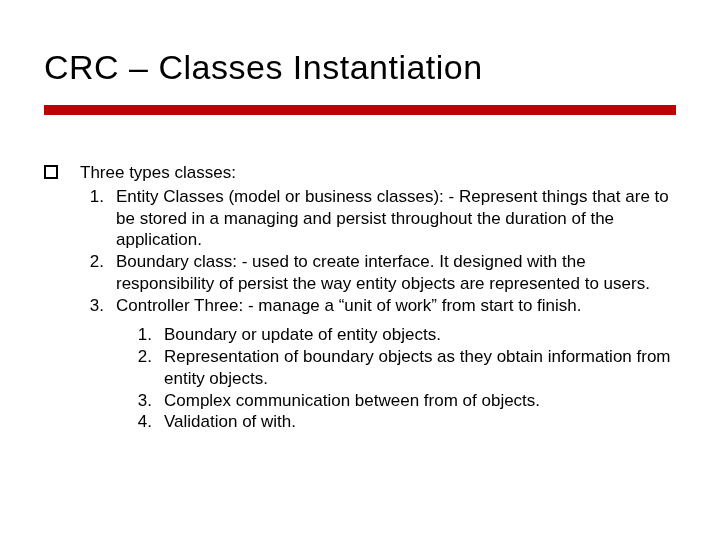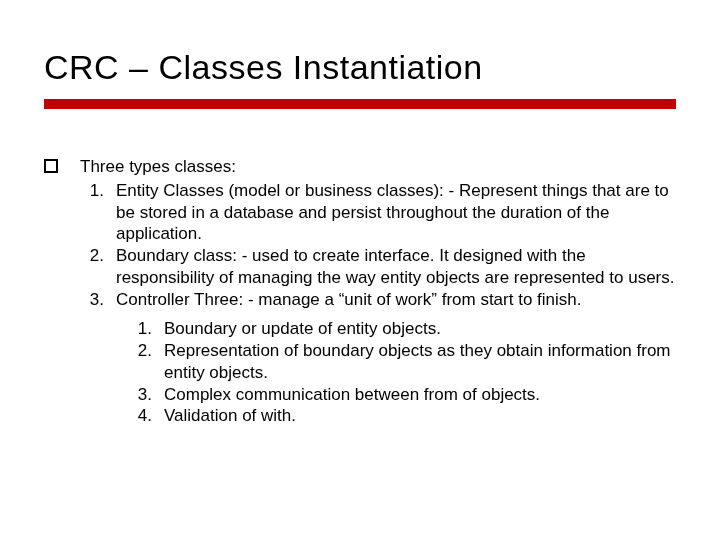--- a/index.html
+++ b/index.html
@@ -1,18 +1,18 @@
 <!DOCTYPE html>
 <html><head>
 <meta charset="utf-8">
 <style>
   * { margin: 0; padding: 0; box-sizing: border-box; }
   html, body { width: 720px; height: 540px; background: #fff; font-family: Verdana, Geneva, sans-serif; color: #000; }
   .slide { width: 720px; height: 540px; padding: 48px 44px 30px 44px; position: relative; }
-  .title { font-size: 34px; font-weight: 400; letter-spacing: 0.5px; margin-bottom: 12px; }
+  .title { font-size: 34px; font-weight: 400; letter-spacing: 0.5px; margin-bottom: 18px; }
   .rule { height: 10px; background: #c00000; width: 100%; margin-bottom: 18px; }
   .body { font-size: 17px; line-height: 1.28; margin-top: 47px; }
   .lvl1 { display: flex; }
   .lvl1-bullet { width: 14px; height: 14px; border: 2px solid #000; margin-top: 3px; flex: 0 0 14px; margin-right: 22px; }
   .lvl1-text { }
   .lvl2 { margin-left: 36px; margin-top: 2px; }
   .lvl2-item { display: flex; margin-bottom: 0px; }
   .lvl2-num { flex: 0 0 30px; text-align: right; padding-right: 6px; }
   .lvl2-text { flex: 1; padding-left: 6px; }
   .lvl3 { margin-left: 84px; margin-top: 8px; }
@@ -29,25 +29,25 @@
 
   <div class="body">
     <div class="lvl1">
       <div class="lvl1-bullet"></div>
       <div class="lvl1-text">Three types classes:</div>
     </div>
 
     <div class="lvl2">
       <div class="lvl2-item">
         <div class="lvl2-num">1.</div>
-        <div class="lvl2-text">Entity Classes (model or business classes): - Represent things that are to be stored in a database and persist throughout the duration of the application.</div>
+        <div class="lvl2-text">Entity Classes (model or business classes): - Represent things that are to be stored in a managing and persist throughout the duration of the application.</div>
       </div>
       <div class="lvl2-item">
         <div class="lvl2-num">2.</div>
-        <div class="lvl2-text">Boundary class: -  used to create interface. It designed with the responsibility of managing the way entity objects are represented to users.</div>
+        <div class="lvl2-text">Boundary class: -  used to create interface. It designed with the responsibility of persist the way entity objects are represented to users.</div>
       </div>
       <div class="lvl2-item">
         <div class="lvl2-num">3.</div>
         <div class="lvl2-text">Controller Three: -  manage a “unit of work” from start to finish.</div>
       </div>
     </div>
 
     <div class="lvl3">
       <div class="lvl3-item">
         <div class="lvl3-num">1.</div>

